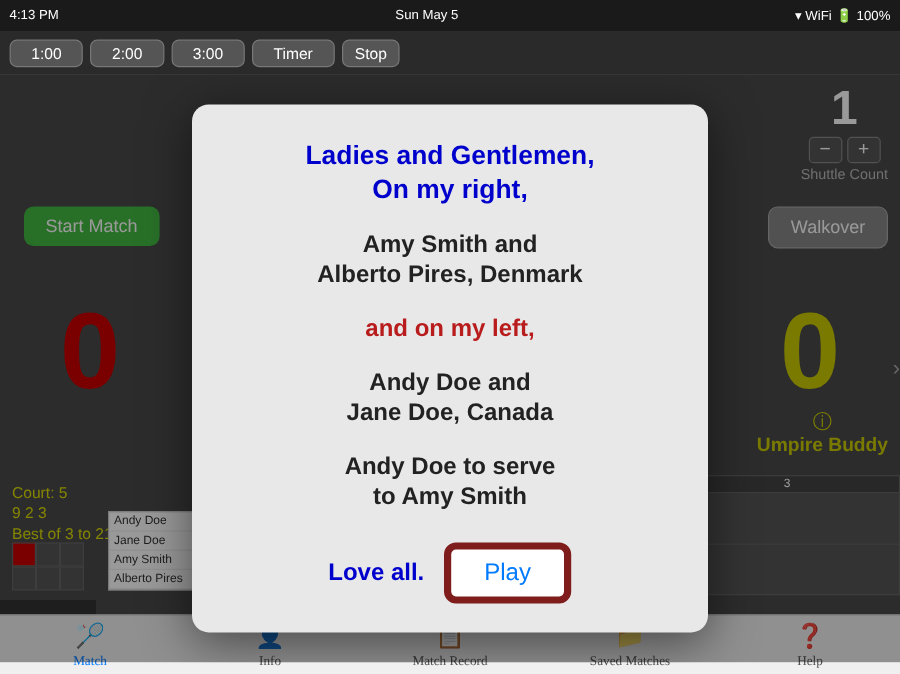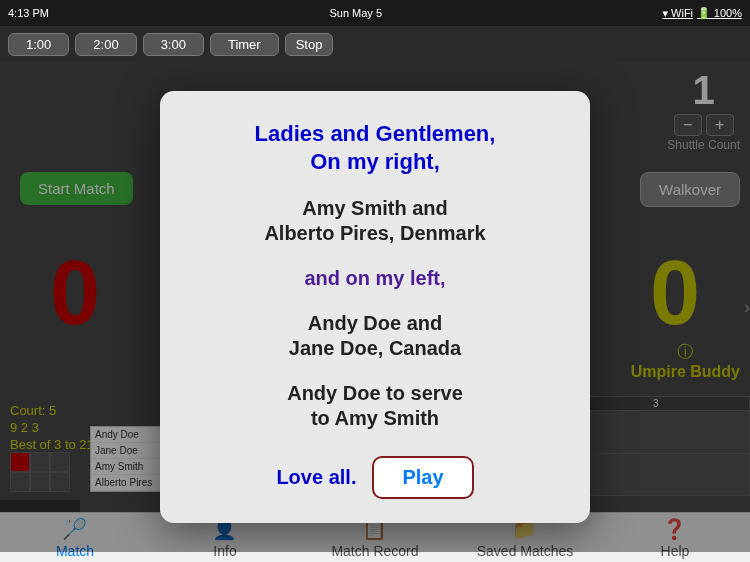--- a/index.html
+++ b/index.html
@@ -20,21 +20,20 @@
       align-items: center;
       justify-content: space-between;
       padding: 0 8px;
       color: white;
       font-size: 11px;
     }
     #status-right {
       display: flex;
       align-items: center;
       gap: 4px;
-      text-decoration: underline;
     }
 
     
     #toolbar {
       background: #2a2a2a;
       height: 36px;
       display: flex;
       align-items: center;
       padding: 0 8px;
       gap: 6px;
@@ -362,21 +361,21 @@
       font-weight: 600;
       margin-bottom: 2px;
     }
     #modal-line4 {
       color: #222;
       font-size: 20px;
       font-weight: 600;
       margin-bottom: 22px;
     }
     #modal-line5 {
-      color: #4c1d95;
+      color: #b91c1c;
       font-size: 20px;
       font-weight: 600;
       margin-bottom: 22px;
     }
     #modal-line6 {
       color: #222;
       font-size: 20px;
       font-weight: 600;
       margin-bottom: 2px;
     }
@@ -405,25 +404,25 @@
       gap: 16px;
     }
     #modal-love-all {
       color: #0000cc;
       font-size: 20px;
       font-weight: 600;
     }
     #modal-play-btn {
       background: white;
       color: #007aff;
-      border: 2px solid #7f1d1d;
+      border: 6px solid #7f1d1d;
       border-radius: 10px;
       padding: 8px 28px;
       font-size: 20px;
-      font-weight: 700;
+      font-weight: 400;
       cursor: pointer;
     }
 
     
     #tab-bar {
       position: absolute;
       bottom: 0;
       left: 0;
       right: 0;
       height: 50px;
@@ -439,22 +438,23 @@
       align-items: center;
       justify-content: center;
       cursor: pointer;
       height: 100%;
     }
     .tab-icon {
       font-size: 20px;
       margin-bottom: 2px;
     }
     .tab-label {
-      font-size: 14px;
+      font-size: 11px;
       color: #555;
+      font-family: Liberation Serif, serif;
     }
     .tab-item.active .tab-label {
       color: #007aff;
     }
     .tab-item.active .tab-icon {
       color: #007aff;
     }
   </style>
 </head>
 <body>

